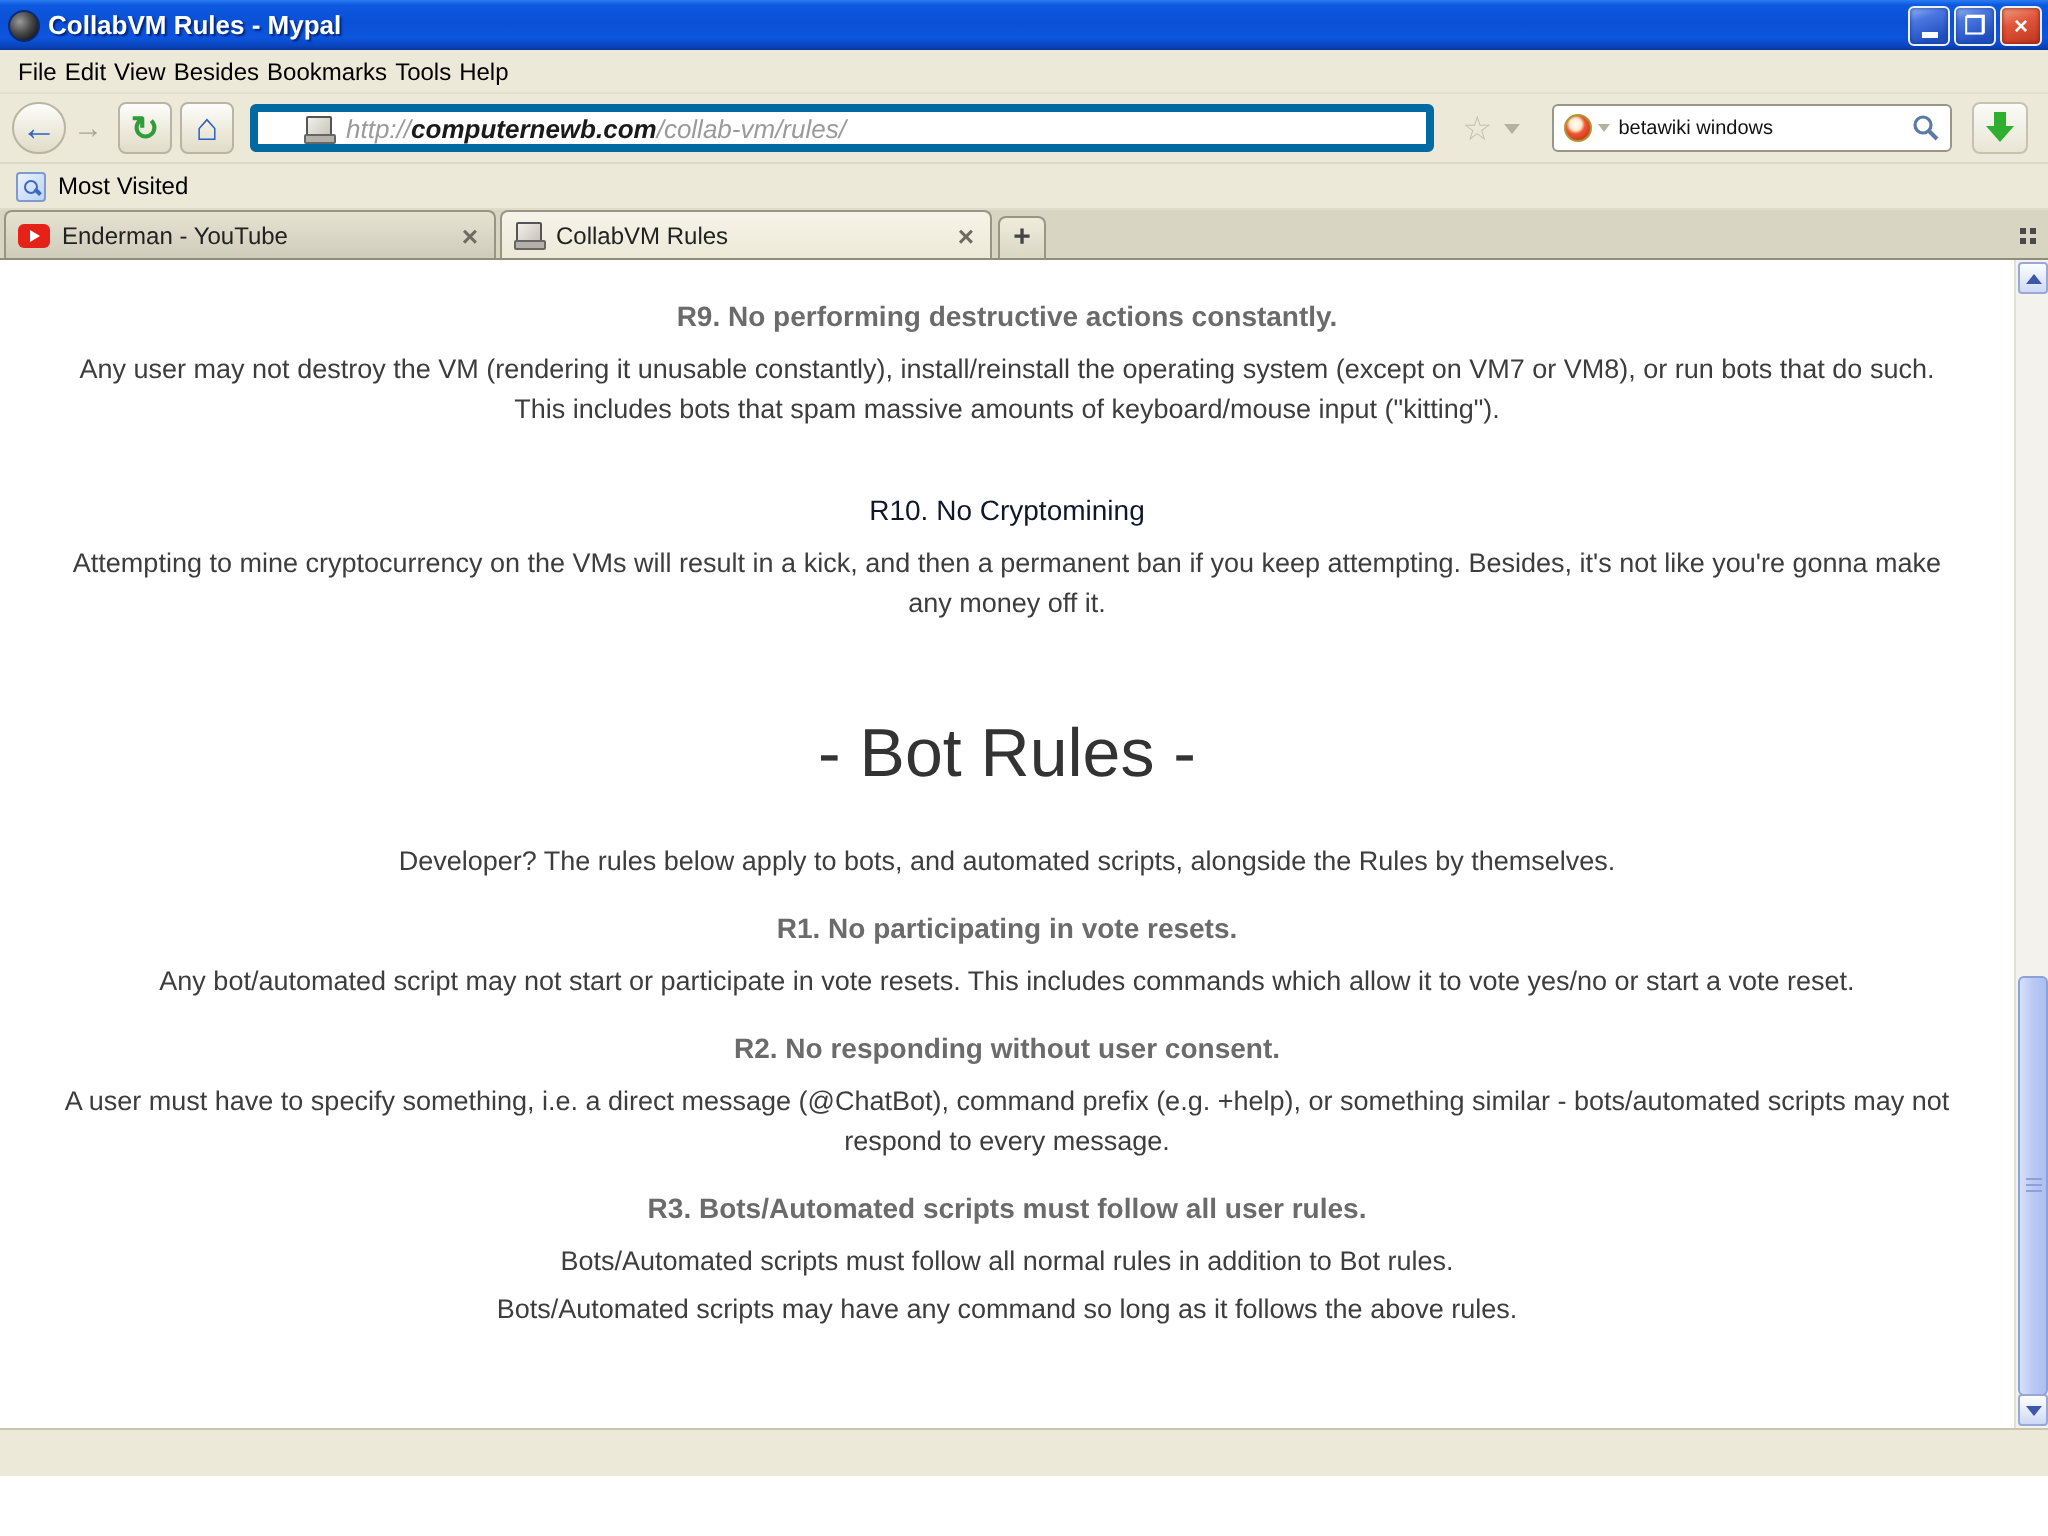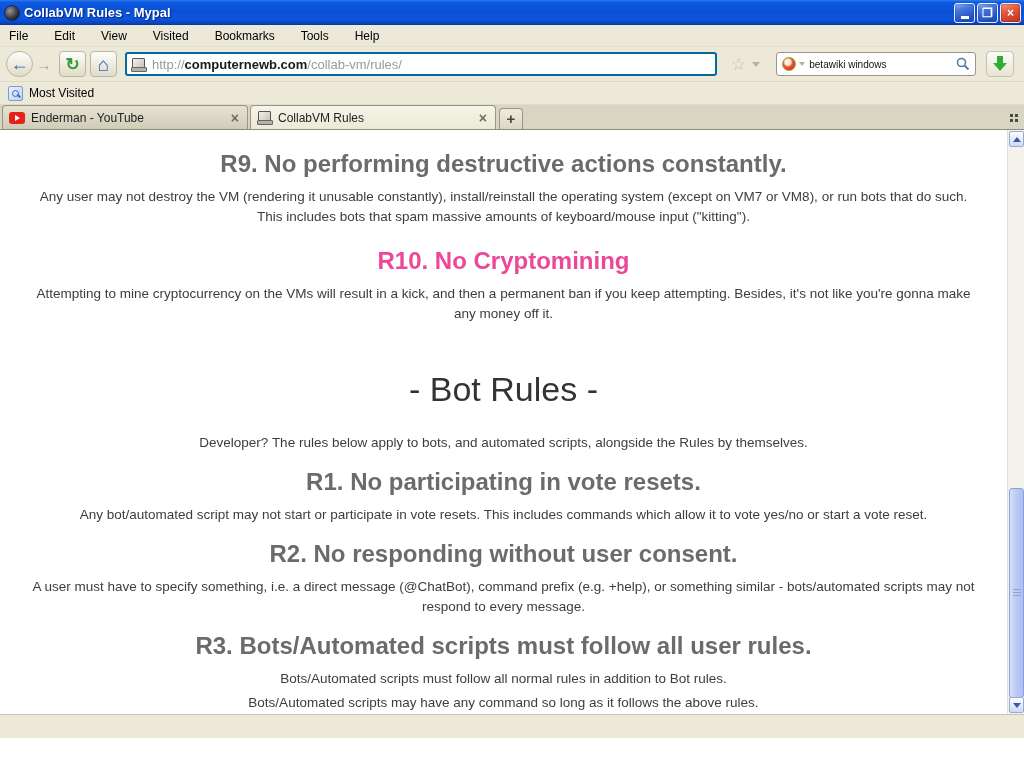--- a/index.html
+++ b/index.html
@@ -18,38 +18,38 @@
   .win-btn { width:21px; height:20px; border-radius:3px; border:1px solid #eaf1fb;
     color:#fff; font-size:12px; line-height:18px; text-align:center; font-weight:bold;
     background:linear-gradient(160deg,#9ab6f5 0%,#4a77e0 30%,#2050c0 80%);
     box-shadow:inset 0 0 2px #123a90; cursor:default; }
   .win-btn.close { background:linear-gradient(160deg,#f0a088 0%,#e2573c 40%,#c23a22 90%); box-shadow:inset 0 0 2px #7c1505; }
   .win-btn .glyph-min { display:block; width:8px; height:3px; background:#fff; margin:12px auto 0; }
 
   
   .menubar { position:absolute; top:25px; left:0; width:1024px; height:22px; background:#ece9d8;
     display:flex; align-items:center; font-size:12px; color:#000; border-bottom:1px solid #e2dfcd; }
-  .menu-item { padding:3px 13px; cursor:default; }
+  .menu-item { padding:3px 2px; cursor:default; }
   .menu-item:first-child { padding-left:9px; }
 
   
   .navbar { position:absolute; top:47px; left:0; width:1024px; height:35px; background:#ece9d8;
     display:flex; align-items:center; border-bottom:1px solid #ddd9c6; }
   .nav-btn { width:27px; height:26px; border:1px solid #b9b5a2; border-radius:4px;
     background:linear-gradient(180deg,#fdfdfb 0%,#ece9da 60%,#e0dcc9 100%);
     display:flex; align-items:center; justify-content:center; margin-left:4px; font-weight:bold; }
   .nav-btn.round { border-radius:13px; margin-left:6px; }
   .arrow-back { color:#2b65c8; font-size:18px; line-height:1; }
   .arrow-fwd  { color:#a8a496; font-size:15px; line-height:1; }
   .fwd-wrap { width:22px; height:26px; display:flex; align-items:center; justify-content:center; }
   .refresh-glyph { color:#2f9e3a; font-size:17px; font-weight:bold; line-height:1; }
   .home-glyph { color:#2b5fc4; font-size:19px; font-weight:bold; line-height:1; }
 
-  .url-field { margin-left:8px; width:592px; height:24px; background:#fff; border:2px solid #0369a1;
-    border-radius:3px; display:flex; align-items:center; font-size:13px; padding:0 4px; }
+  .url-field { margin-left:8px; width:592px; height:24px; background:#fff; border:4px solid #0369a1;
+    border-radius:3px; display:flex; align-items:center; font-size:13px; padding:0 23px;font-style:italic; }
   .url-text { margin-left:6px; color:#9a9a9a; white-space:nowrap; }
   .url-text b { color:#1a1a1a; font-weight:bold; }
   .star { color:#c5c1b0; font-size:17px; margin-left:14px; line-height:1; }
   .drop-arrow { width:0; height:0; border-left:4px solid transparent; border-right:4px solid transparent;
     border-top:5px solid #b5b1a0; margin-left:6px; }
   .search-field { margin-left:16px; width:200px; height:24px; background:#fff; border:1px solid #9a978a;
     border-radius:3px; display:flex; align-items:center; padding:0 5px; }
   .ddg-icon { width:14px; height:14px; border-radius:50%; flex:0 0 auto;
     background:radial-gradient(circle at 40% 35%, #fff 0%, #fdebc8 28%, #ee5535 45%, #c42a10 90%);
     border:1px solid #a93; }
@@ -88,22 +88,22 @@
     border:1px solid #555; background:linear-gradient(135deg,#f2f0ea,#c9c5bb); border-radius:1px; }
   .icon-computer::after { content:""; position:absolute; left:0; top:9px; width:14px; height:3px;
     background:#b5b1a8; border:1px solid #666; border-radius:1px; }
   .tablist-icon { position:absolute; right:4px; bottom:5px; width:10px; height:10px; }
   .tablist-icon i { position:absolute; width:3px; height:3px; background:#4a4a4a; }
 
   
   .content { position:absolute; top:130px; left:0; width:1007px; height:584px; background:#fff;
     overflow:hidden; text-align:center; color:#3a3a3a; }
   .content-inner { width:955px; margin:0 auto; padding-top:5px; }
-  .rule-h3 { font-size:24px; color:#6b6b6b; margin:15px 0 9px; font-weight:bold; }
-  .rule-h3.normal { font-weight:bold; color:#ec4899; margin-top:20px; }
+  .rule-h3 { font-size:14px; color:#6b6b6b; margin:15px 0 9px; font-weight:bold; }
+  .rule-h3.normal { font-weight:normal; color:#0f172a; margin-top:32px; }
   .rule-h1 { font-size:34px; color:#333; font-weight:normal; margin:46px 0 24px; }
   .rule-p { font-size:13.5px; line-height:20px; color:#3d3d3d; margin:0 0 4px; }
 
   
   .scrollbar { position:absolute; top:130px; right:0; width:17px; height:584px; background:#f3f2ec;
     border-left:1px solid #e2e0d6; }
   .sb-btn { position:absolute; left:1px; width:15px; height:16px; border:1px solid #9ba8d5; border-radius:2px;
     background:linear-gradient(180deg,#fdfeff,#cdd9f5); display:flex; align-items:center; justify-content:center; }
   .sb-btn.up { top:1px; } .sb-btn.down { bottom:1px; }
   .sb-chevron { width:0; height:0; border-left:4px solid transparent; border-right:4px solid transparent; }
@@ -160,21 +160,21 @@
       </div>
     <div class="win-btn">❐</div>
     <div class="win-btn close">×</div>
   </div>
 </div>
 
 <div class="menubar">
     <span class="menu-item">File</span>
     <span class="menu-item">Edit</span>
     <span class="menu-item">View</span>
-    <span class="menu-item">Visited</span>
+    <span class="menu-item">Besides</span>
     <span class="menu-item">Bookmarks</span>
     <span class="menu-item">Tools</span>
     <span class="menu-item">Help</span>
   </div>
 
 <div class="navbar">
   <div class="nav-btn round">
       <span class="arrow-back">←</span>
     </div>
   <div class="fwd-wrap">

